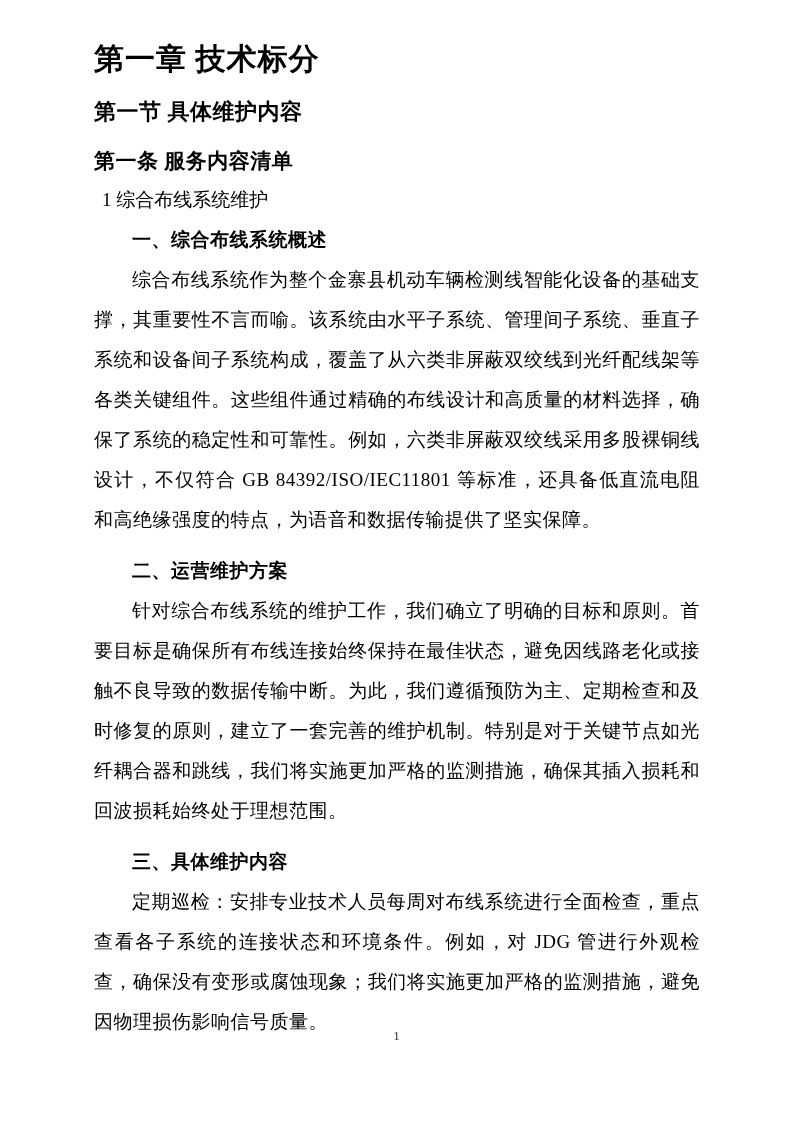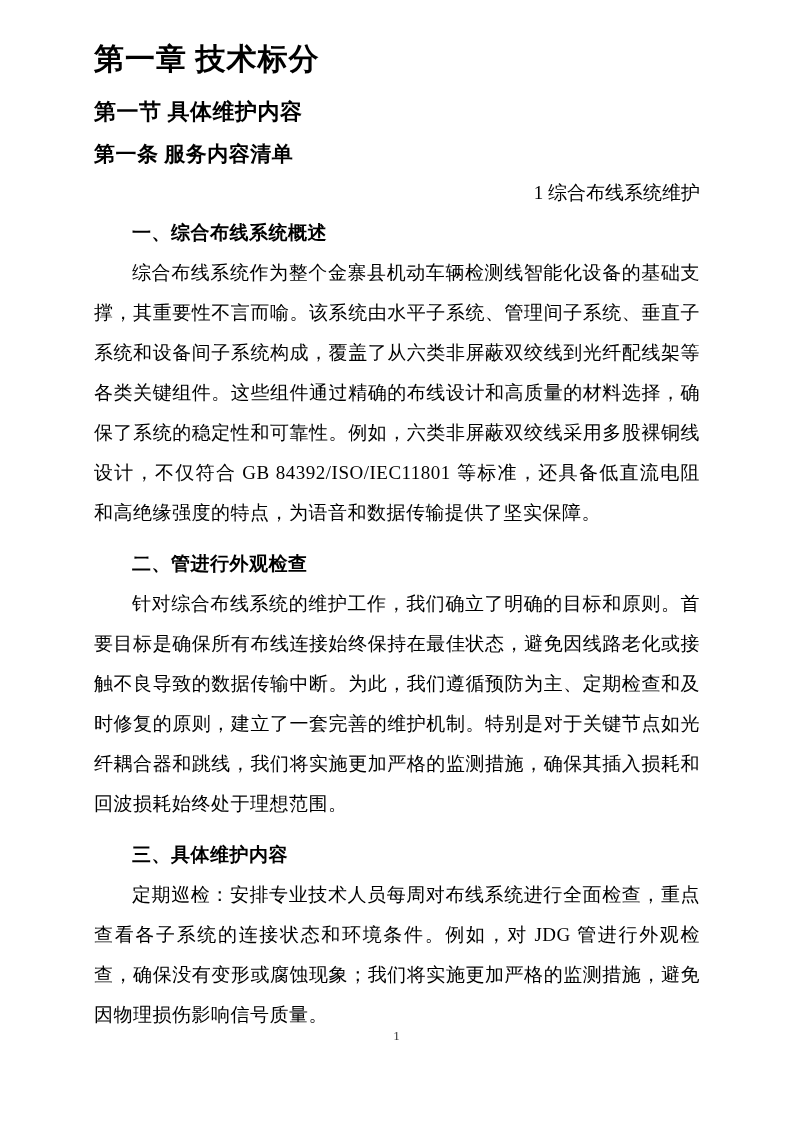--- a/index.html
+++ b/index.html
@@ -30,29 +30,28 @@
     font-size: 22px;
     font-weight: bold;
     line-height: 28px;
     margin: 20px 0 0 0;
     letter-spacing: 0.5px;
   }
   .clause-title {
     font-size: 21px;
     font-weight: bold;
     line-height: 27px;
-    margin: 15px 0 0 0;
+    margin: 22px 0 0 0;
     letter-spacing: 0.5px;
   }
   .item-title {
     font-size: 19px;
     font-weight: normal;
     line-height: 24px;
     margin: 13px 0 0 8px;
-    text-align: right;
   }
   .subheading {
     font-size: 19px;
     letter-spacing: 0.5px;
     line-height: 40px;
     text-indent: 2em;
     margin: 8px 0 0 0;
     font-weight: bold;
   }
   .para {
@@ -83,21 +82,21 @@
   <h2 class="section-title">第一节 具体维护内容</h2>
 
   <h3 class="clause-title">第一条 服务内容清单</h3>
 
   <div class="item-title">1 综合布线系统维护</div>
 
   <div class="subheading">一、综合布线系统概述</div>
 
   <p class="para">综合布线系统作为整个金寨县机动车辆检测线智能化设备的基础支撑，其重要性不言而喻。该系统由水平子系统、管理间子系统、垂直子系统和设备间子系统构成，覆盖了从六类非屏蔽双绞线到光纤配线架等各类关键组件。这些组件通过精确的布线设计和高质量的材料选择，确保了系统的稳定性和可靠性。例如，六类非屏蔽双绞线采用多股裸铜线设计，不仅符合 GB 84392/ISO/IEC11801 等标准，还具备低直流电阻和高绝缘强度的特点，为语音和数据传输提供了坚实保障。</p>
 
-  <div class="subheading">二、管进行外观检查</div>
+  <div class="subheading">二、运营维护方案</div>
 
   <p class="para">针对综合布线系统的维护工作，我们确立了明确的目标和原则。首要目标是确保所有布线连接始终保持在最佳状态，避免因线路老化或接触不良导致的数据传输中断。为此，我们遵循预防为主、定期检查和及时修复的原则，建立了一套完善的维护机制。特别是对于关键节点如光纤耦合器和跳线，我们将实施更加严格的监测措施，确保其插入损耗和回波损耗始终处于理想范围。</p>
 
   <div class="subheading">三、具体维护内容</div>
 
   <p class="para">定期巡检：安排专业技术人员每周对布线系统进行全面检查，重点查看各子系统的连接状态和环境条件。例如，对 JDG 管进行外观检查，确保没有变形或腐蚀现象；我们将实施更加严格的监测措施，避免因物理损伤影响信号质量。</p>
 
   <div class="page-number">1</div>
 </div>
 

